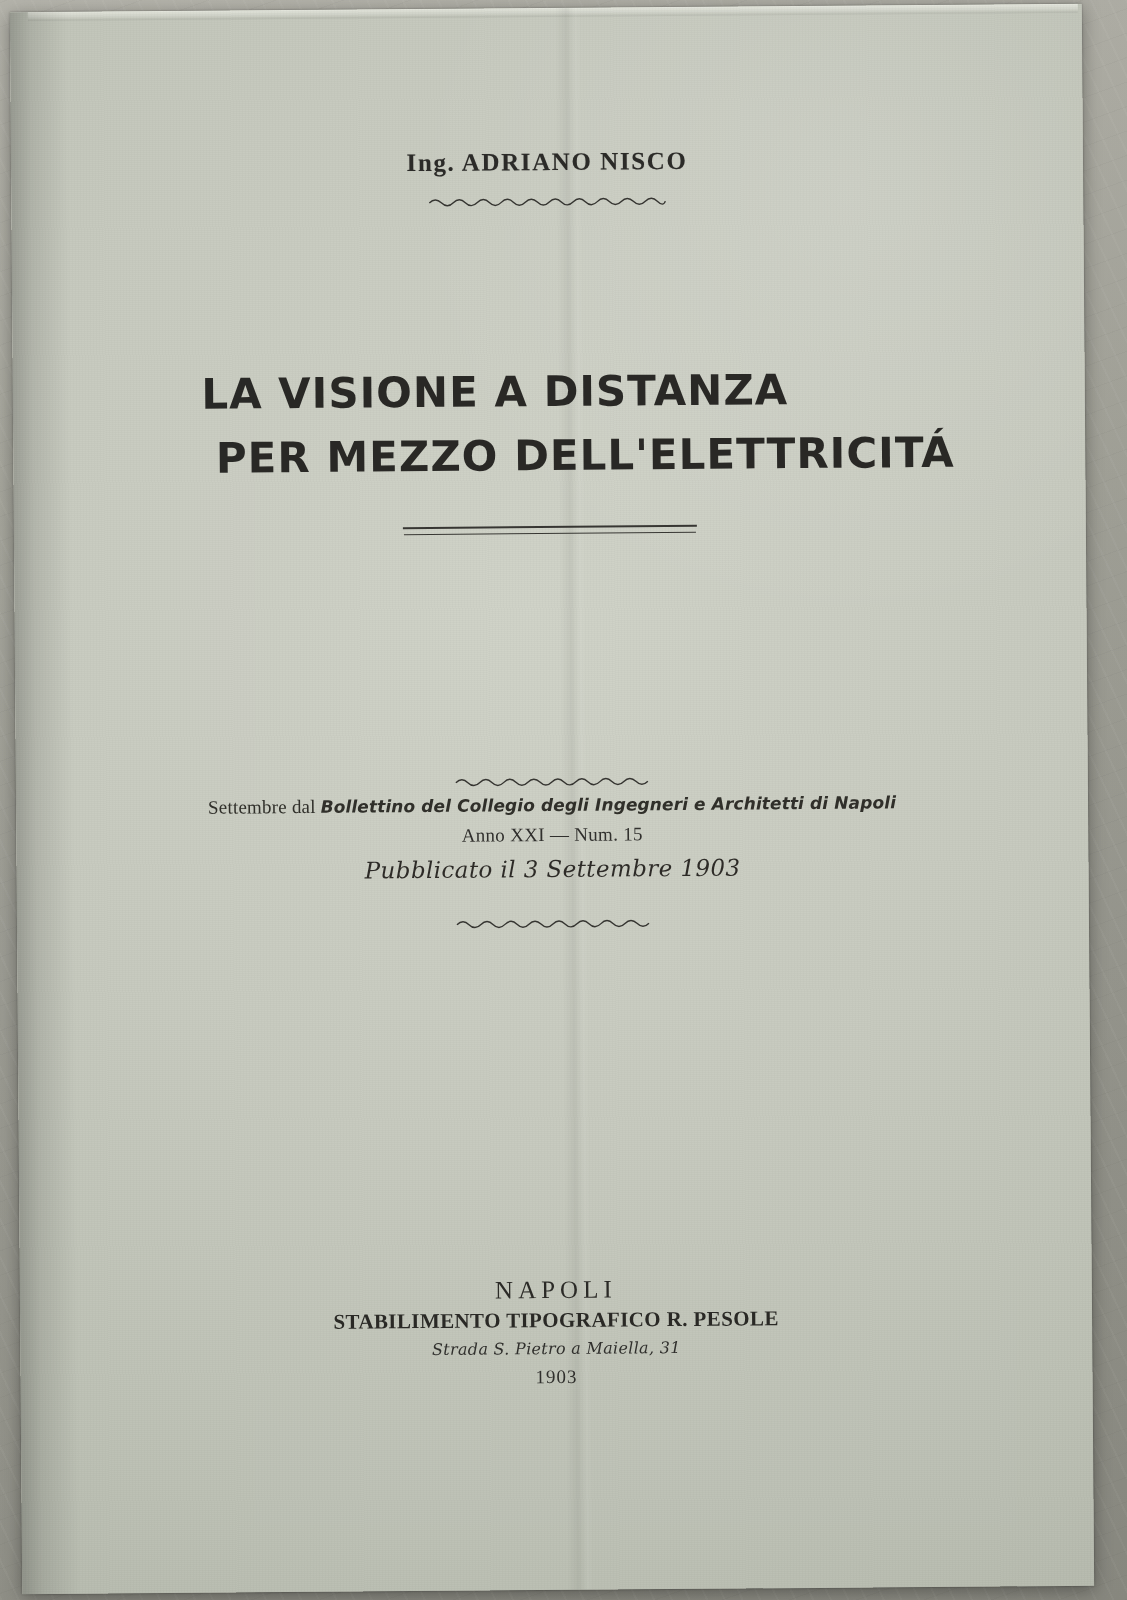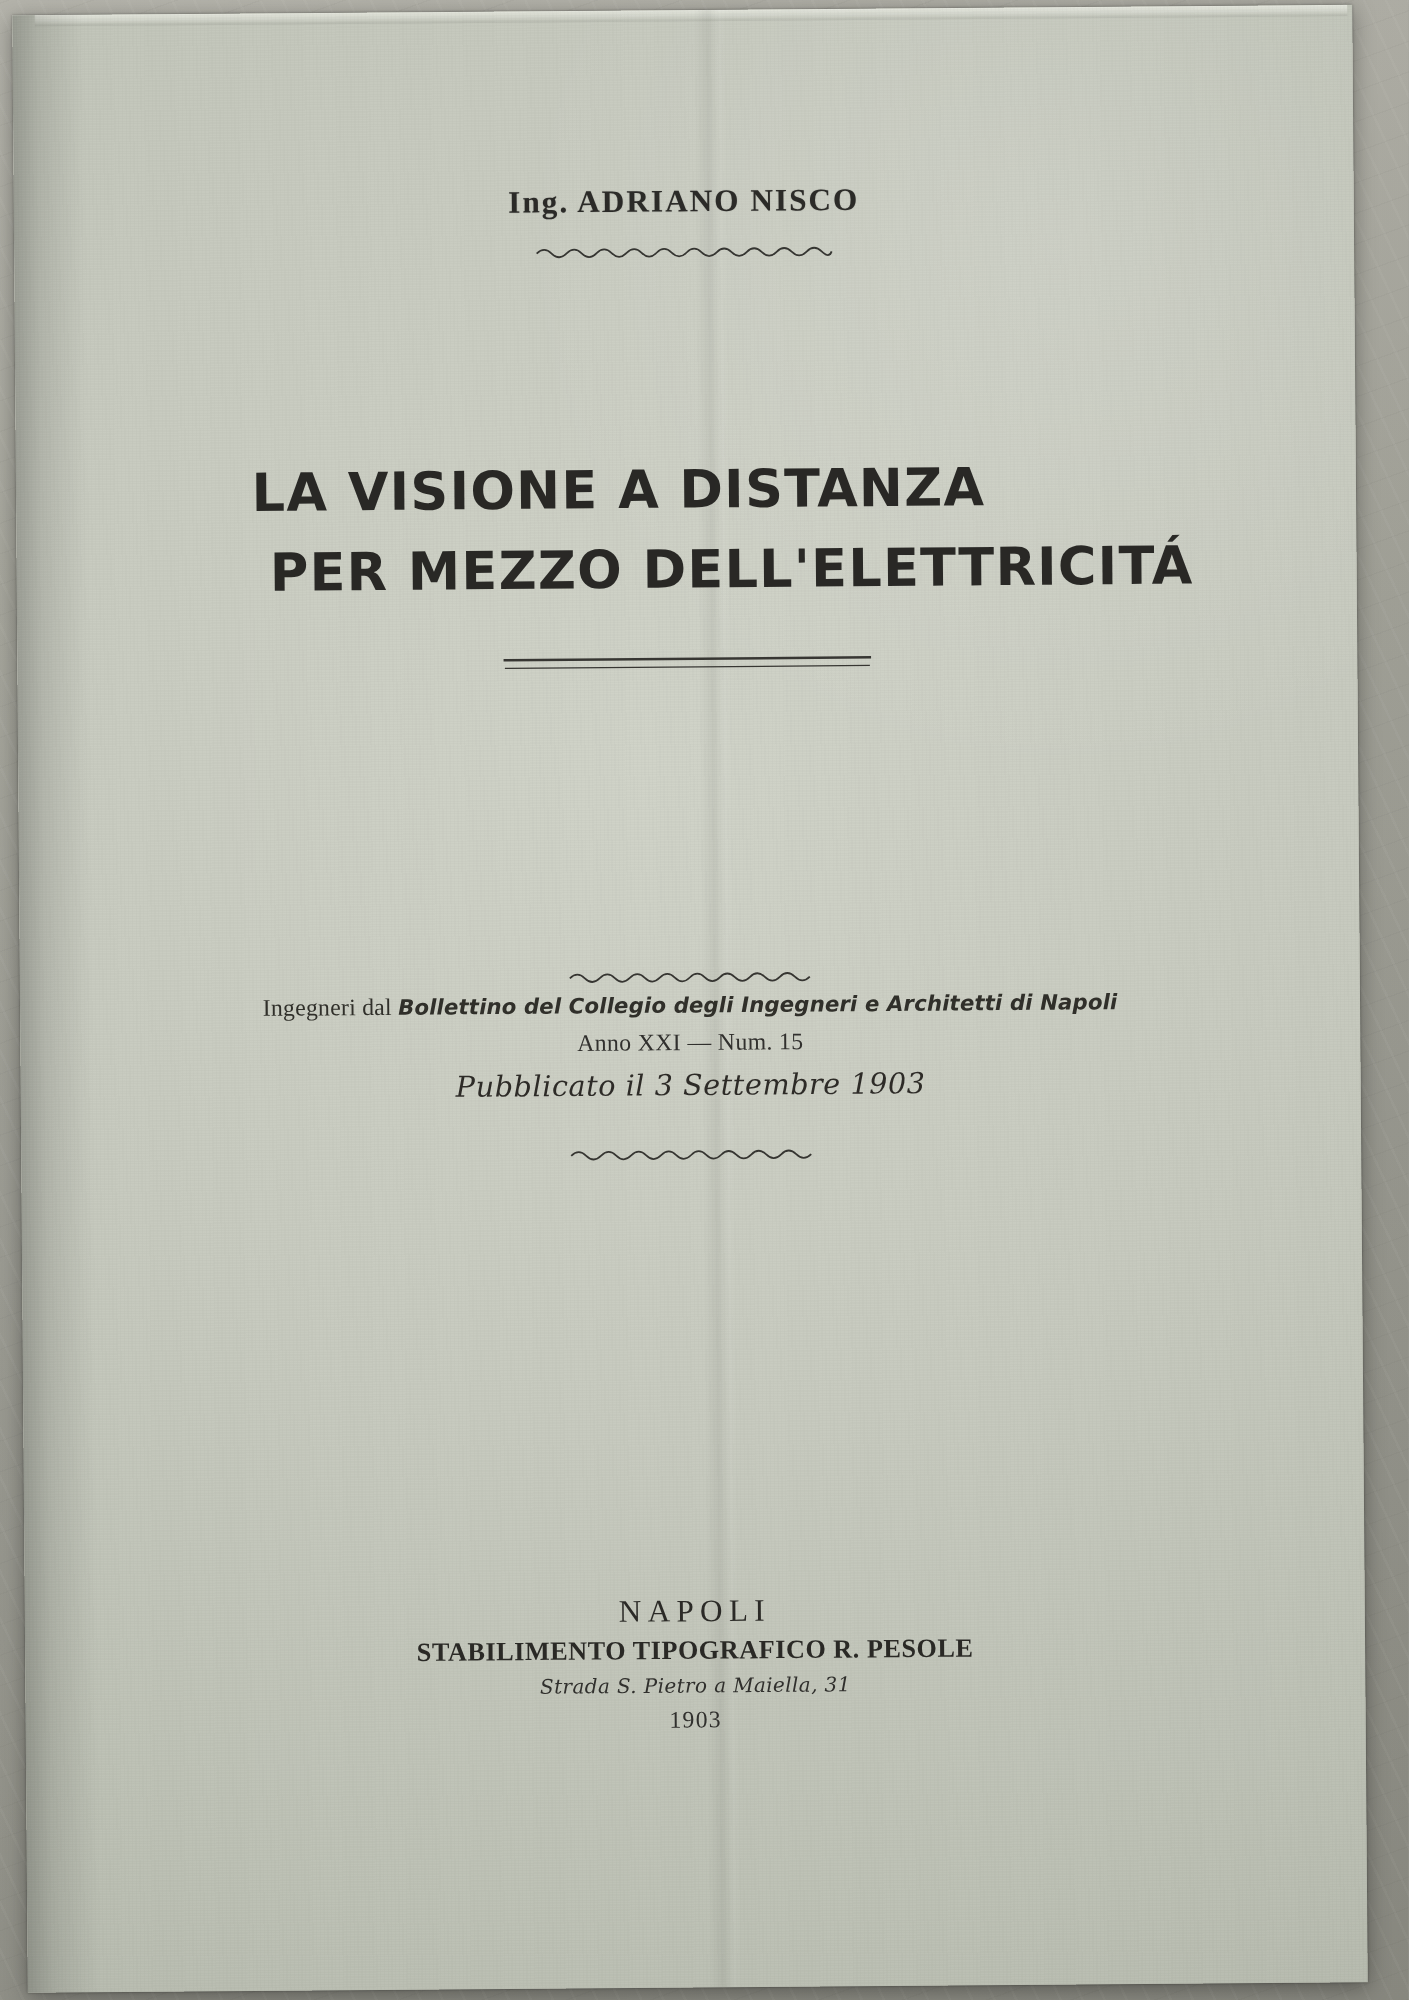--- a/index.html
+++ b/index.html
@@ -252,21 +252,21 @@
   </div>
 
   <div class="squiggle-wrap" style="top:766px;">
     <svg class="squiggle" width="196" height="14" viewBox="0 0 196 14" aria-hidden="true">
       <path d="M2,8 Q8,2 14,8 T26,8 T38,8 T50,8 T62,8 T74,8 T86,8 T98,8 T110,8 T122,8 T134,8 T146,8 T158,8 T170,8 T182,8 T194,8"></path>
     </svg>
   </div>
 
   <div class="printed extract">
     <div class="l1">
-      <span>Ingegneri dal</span>
+      <span>Settembre dal</span>
       <span class="italic-bold">Bollettino del Collegio degli Ingegneri e Architetti di Napoli</span>
     </div>
     <div class="l2">Anno XXI — Num. 15</div>
     <div class="l3">Pubblicato il 3 Settembre 1903</div>
   </div>
 
   <div class="squiggle-wrap" style="top:908px;">
     <svg class="squiggle" width="196" height="14" viewBox="0 0 196 14" aria-hidden="true">
       <path d="M2,8 Q8,2 14,8 T26,8 T38,8 T50,8 T62,8 T74,8 T86,8 T98,8 T110,8 T122,8 T134,8 T146,8 T158,8 T170,8 T182,8 T194,8"></path>
     </svg>

